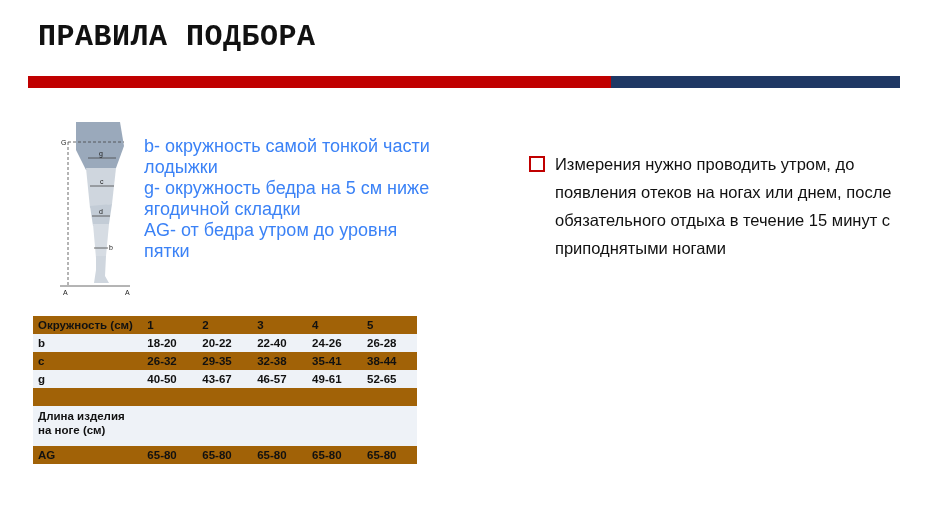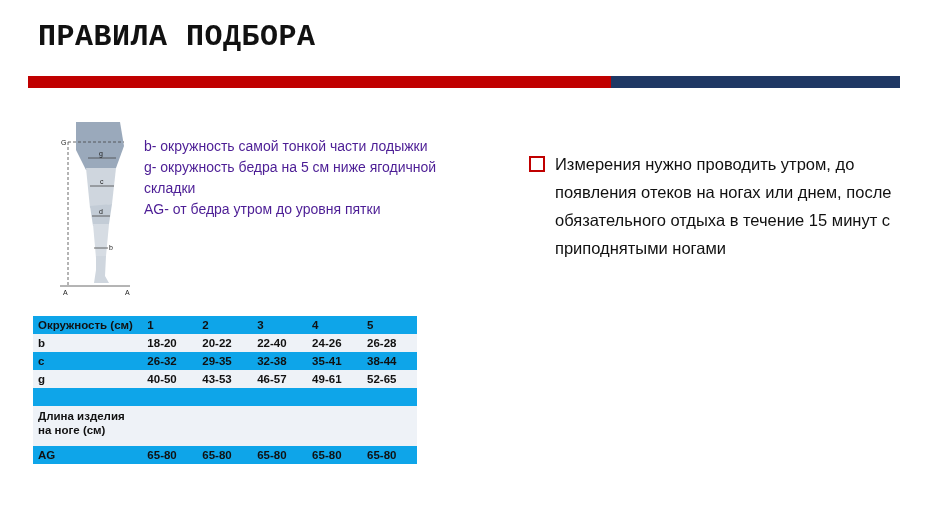--- a/index.html
+++ b/index.html
@@ -62,23 +62,23 @@
     height: 175px;
   }
   .leg-figure svg { display: block; }
 
   
   .legend {
     position: absolute;
     left: 144px;
     top: 136px;
     width: 300px;
-    font-size: 14px;
+    font-size: 18px;
     line-height: 21px;
-    color: #4c1d95;
+    color: #3b82f6;
   }
   .legend div { white-space: pre-wrap; }
 
   
   .bullet-block {
     position: absolute;
     left: 529px;
     top: 150px;
     width: 400px;
     display: flex;
@@ -120,21 +120,21 @@
   }
   table.sizes tr.hdr td {
     font-weight: bold;
     font-size: 11.5px;
   }
   table.sizes td.lbl {
     font-weight: bold;
     width: 110px;
   }
   table.sizes td.val { width: 55px; }
-  .row-a { background: #0ea5e9; }
+  .row-a { background: #a16207; }
   .row-b { background: #eef2f7; }
   .row-tall td {
     height: 34px;
     line-height: 14px;
   }
   .row-spacer td { height: 12px; }
 </style>
 </head>
 <body>
 
@@ -211,21 +211,21 @@
           <td class="lbl">c</td>
           <td class="val">26-32</td>
           <td class="val">29-35</td>
           <td class="val">32-38</td>
           <td class="val">35-41</td>
           <td class="val">38-44</td>
         </tr>
         <tr class="row-b">
           <td class="lbl">g</td>
           <td class="val">40-50</td>
-          <td class="val">43-53</td>
+          <td class="val">43-67</td>
           <td class="val">46-57</td>
           <td class="val">49-61</td>
           <td class="val">52-65</td>
         </tr>
         <tr class="row-spacer row-a">
           <td></td>
           <td></td>
           <td></td>
           <td></td>
           <td></td>

